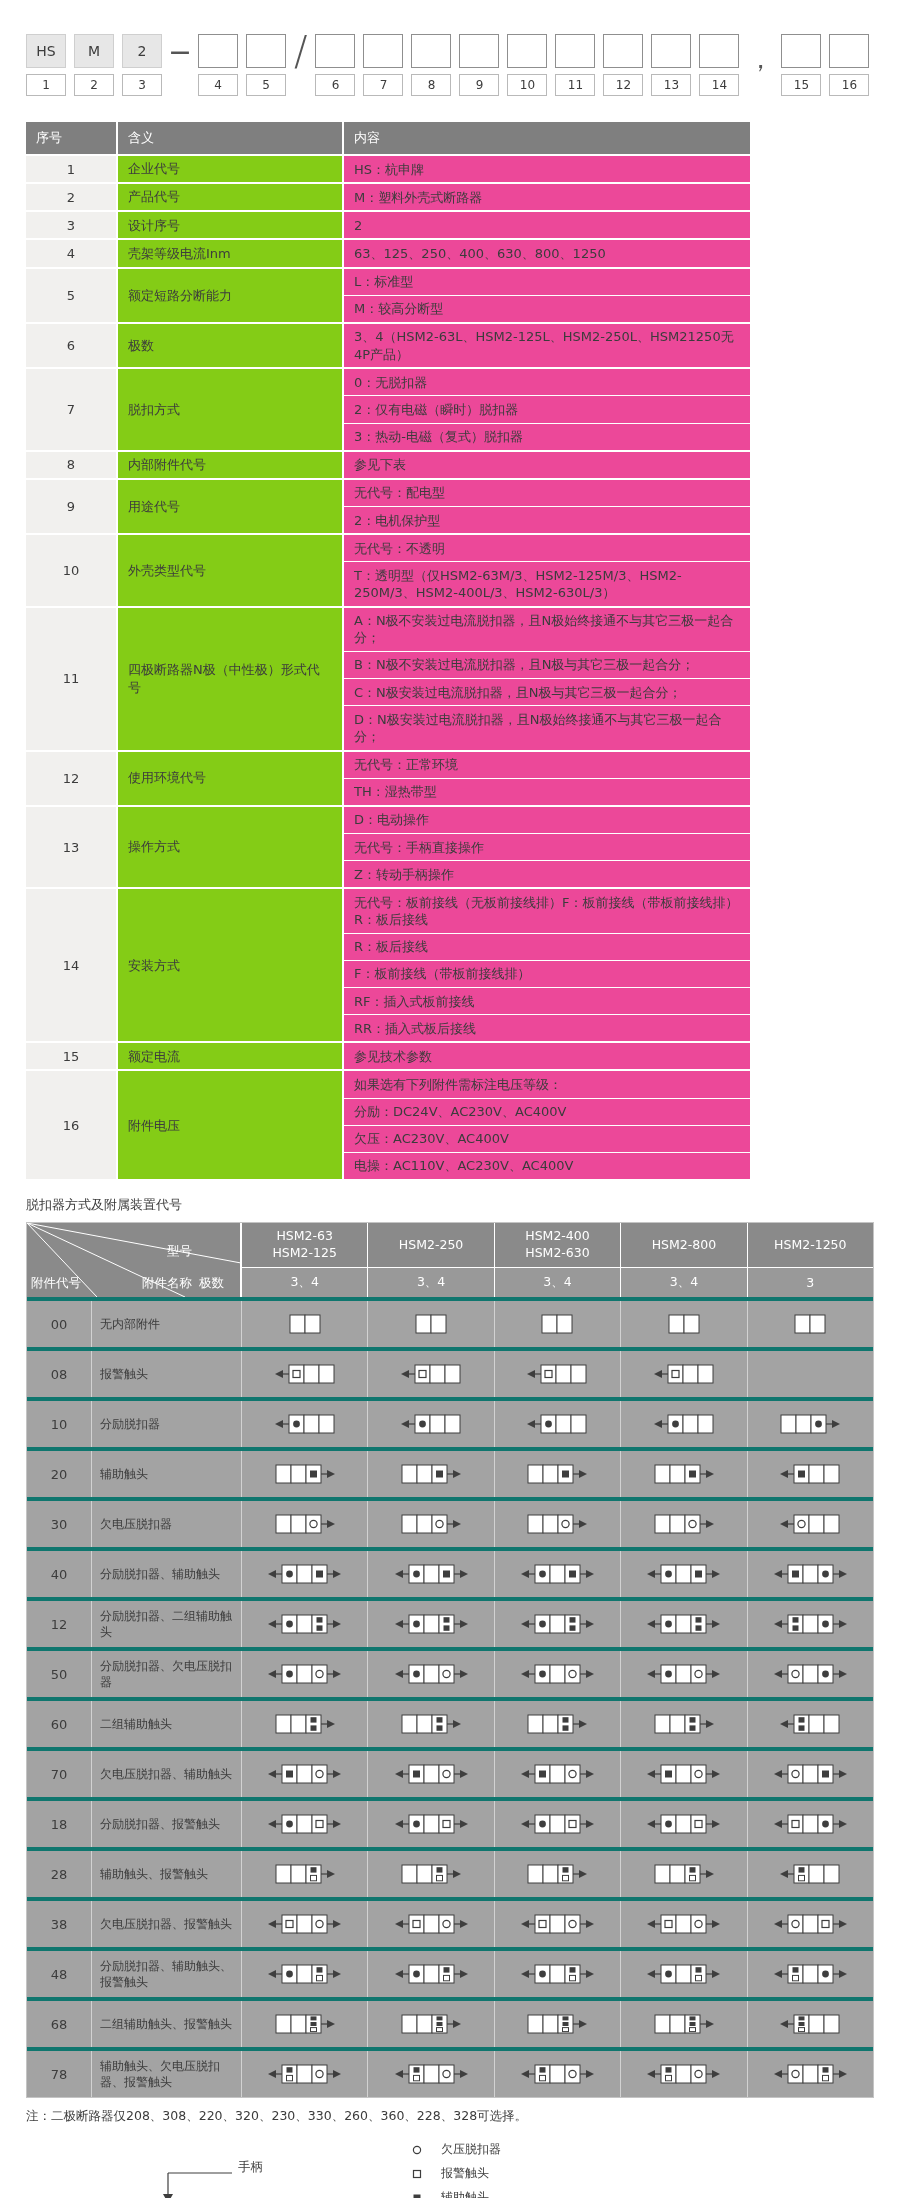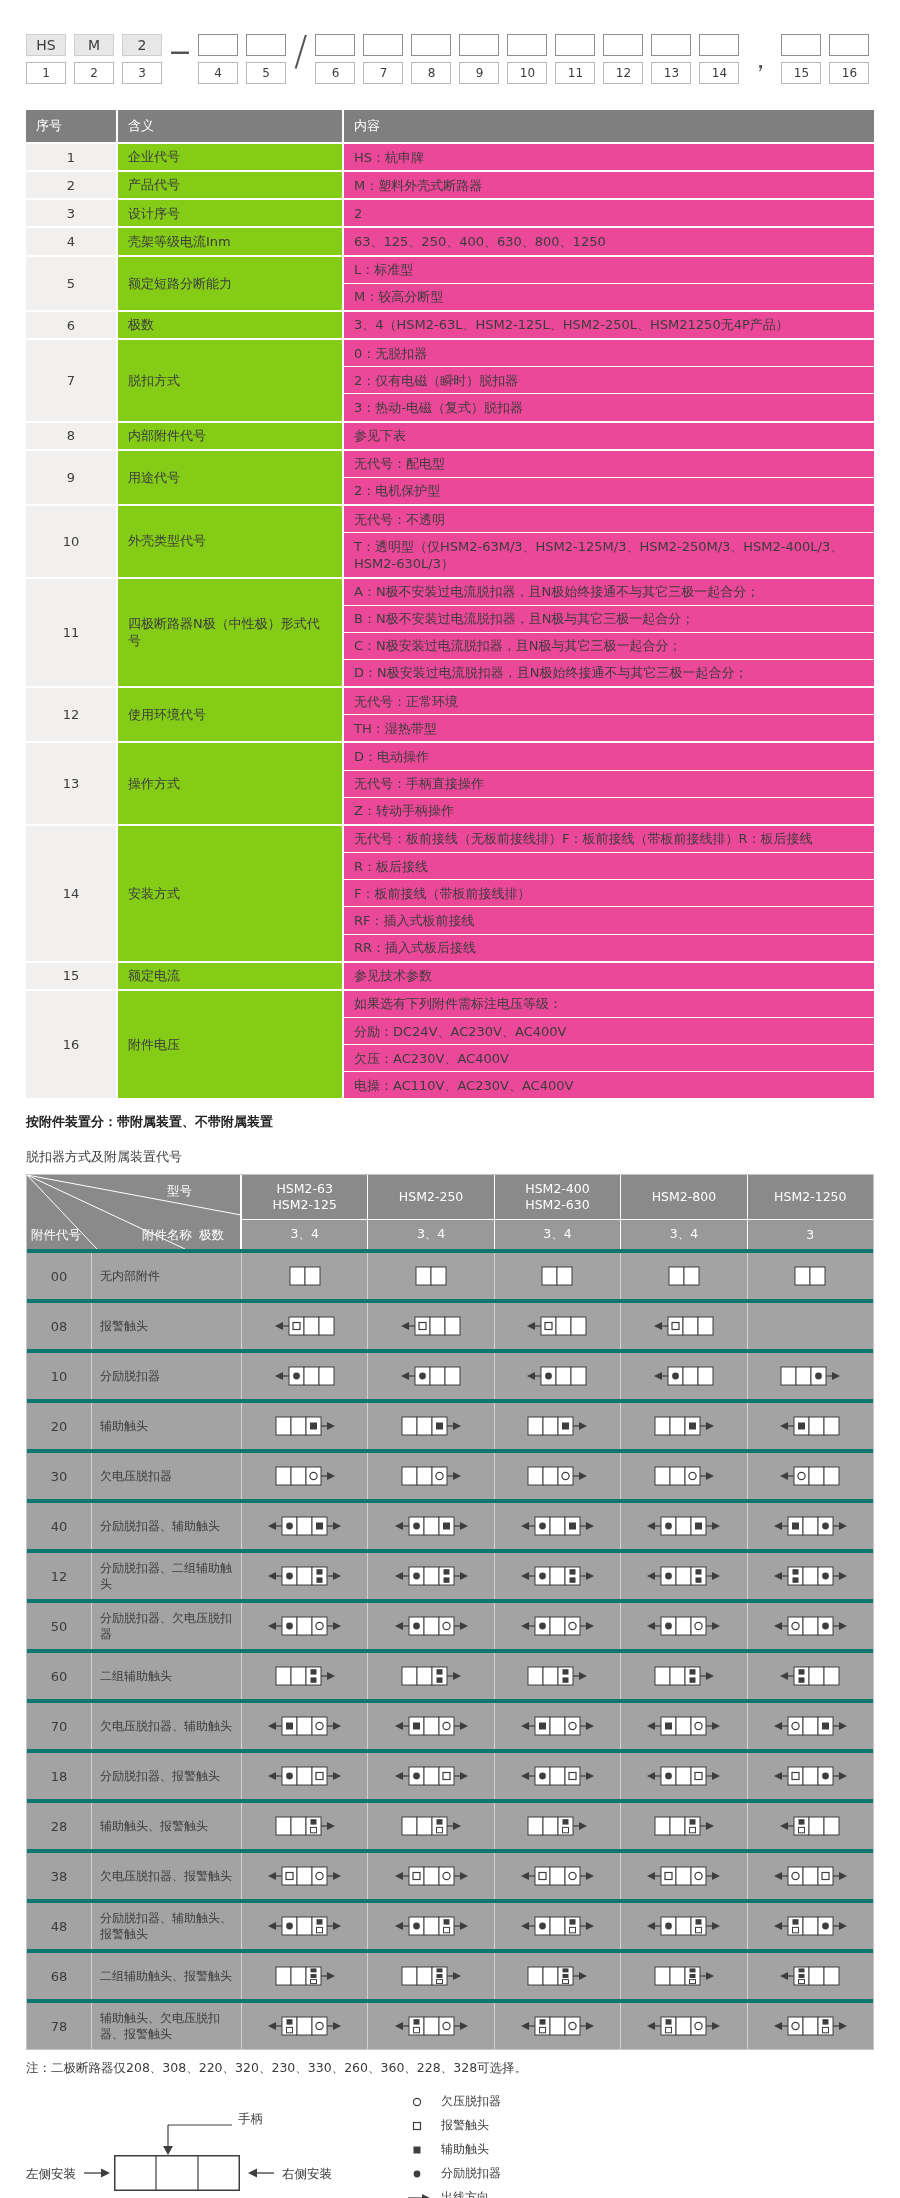--- a/index.html
+++ b/index.html
@@ -3,32 +3,32 @@
 <meta charset="utf-8">
 <style>
   html,body{margin:0;padding:0;background:#fff;}
   body{width:900px;height:2198px;overflow:hidden;
        font-family:"DejaVu Sans","Liberation Sans",sans-serif;color:#3c3c3c;}
   .page{padding:34px 26px 0 26px;box-sizing:border-box;width:900px;}
 
   
   .code-row{display:flex;gap:8px;align-items:flex-start;margin-bottom:26px;}
   .code-col{display:flex;flex-direction:column;align-items:center;gap:6px;}
-  .vbox{width:40px;height:22px;display:flex;align-items:center;justify-content:center;
+  .vbox{width:40px;height:34px;display:flex;align-items:center;justify-content:center;
         font-size:14px;border:1.5px solid #8f8f8f;background:#fff;box-sizing:border-box;}
   .vbox.filled{background:#e7e7e7;border:1px solid #cfcfcf;}
   .nbox{width:40px;height:22px;border:1px solid #b9b9b9;display:flex;align-items:center;
         justify-content:center;font-size:12px;background:#fff;box-sizing:border-box;}
   .sep{height:34px;display:flex;align-items:center;color:#555;}
   .sep.dash{font-size:20px;font-weight:bold;}
   .sep.slash{font-size:40px;font-weight:300;}
   .sep.comma{font-size:26px;align-items:flex-end;line-height:18px;}
 
   
-  .t1{width:848px;font-size:13px;}
+  .t1{width:724px;font-size:13px;}
   .t1-head{display:grid;grid-template-columns:90px 224px 1fr;gap:2px;}
   .t1-head>div{background:#7f7f7f;color:#fff;padding:7px 10px;}
   .t1-row{display:grid;grid-template-columns:90px 224px 1fr;gap:2px;margin-top:2px;}
   .cell-no{background:#f1f0ee;display:flex;align-items:center;justify-content:center;}
   .cell-meaning{background:#84cc16;display:flex;align-items:center;padding:4px 10px;line-height:1.35;}
   .cell-content{background:#ec4899;display:flex;flex-direction:column;justify-content:center;}
   .content-line{padding:4.5px 10px;line-height:1.32;border-top:1px solid #fff;}
   .content-line:first-child{border-top:none;}
 
   .bold-line{font-weight:bold;font-size:13px;margin:15px 0 0 0;color:#222;}
@@ -269,32 +269,31 @@
           <div class="cell-content">
             <div class="content-line">如果选有下列附件需标注电压等级：</div>
             <div class="content-line">分励：DC24V、AC230V、AC400V</div>
             <div class="content-line">欠压：AC230V、AC400V</div>
             <div class="content-line">电操：AC110V、AC230V、AC400V</div>
           </div>
         </div>
       </div>
   </div>
 
-  <p class="bold-line">按附件装置分：带附属装置、不带附属装置</p>
   <p class="t2-title">脱扣器方式及附属装置代号</p>
 
   <div class="t2">
     <div class="t2-head" id="t2head">
         <div class="corner">
           <svg width="214" height="74">
             <line x1="0" y1="0" x2="214" y2="40" stroke="#fff" stroke-width="1"></line>
             <line x1="0" y1="0" x2="158" y2="74" stroke="#fff" stroke-width="1"></line>
             <line x1="0" y1="0" x2="70" y2="74" stroke="#fff" stroke-width="1"></line>
           </svg>
-          <span style="left: 140px; top: 8px; text-align: center;">型号</span>
+          <span style="left: 140px; top: 20px; text-align: center;">型号</span>
           <span style="left: 172px; top: 52px;">极数</span>
           <span style="left: 4px; top: 52px;">附件代号</span>
           <span style="left: 78px; top: 52px; margin-left: 37px;">附件名称</span>
         </div>
         <div class="m-cell">
           <div>HSM2-63</div>
           <div>HSM2-125</div>
         </div>
         <div class="m-cell">
           <div>HSM2-250</div>

